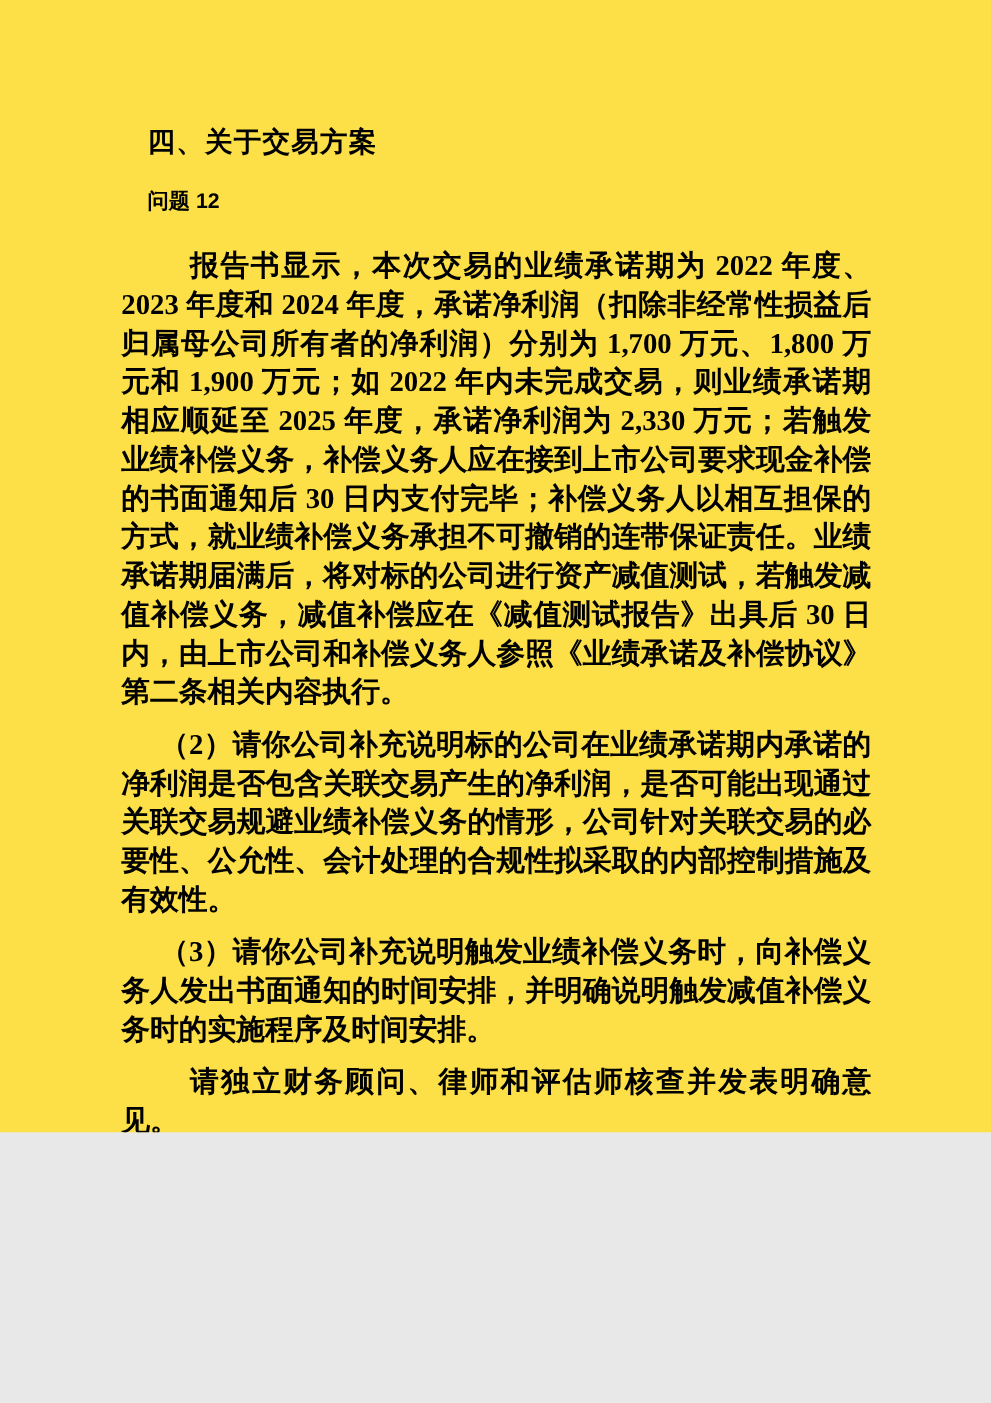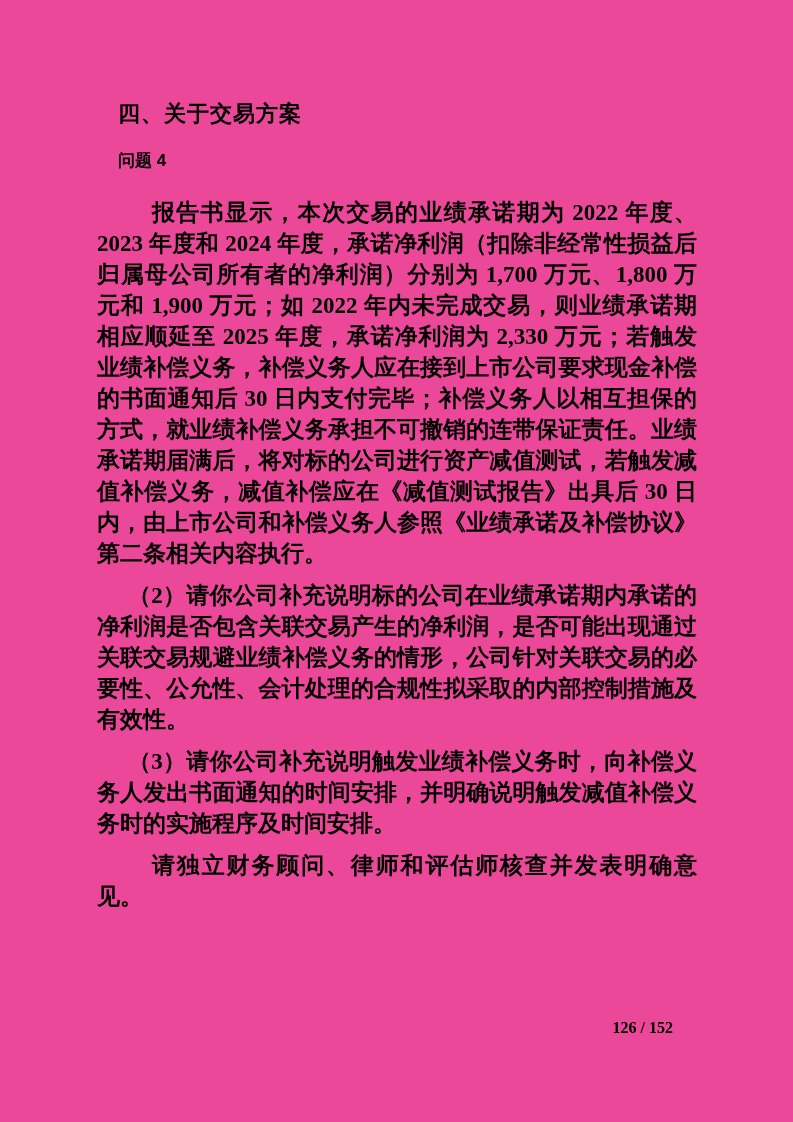--- a/index.html
+++ b/index.html
@@ -3,23 +3,23 @@
 <meta charset="utf-8">
 <style>
   html, body {
     margin: 0;
     padding: 0;
     background: #e8e8e8;
   }
   .page {
     position: relative;
     width: 793px;
-    height: 1122px;
+    height: 906px;
     margin: 0 auto;
-    background: #ec4899;
+    background: #fde047;
     color: #000000;
     box-sizing: border-box;
     padding: 97px 96px 0 97px;
     overflow: hidden;
     font-family: "Liberation Serif", "DejaVu Serif", serif;
   }
   .section-heading {
     font-family: "Liberation Sans", "DejaVu Sans", sans-serif;
     font-size: 22px;
     font-weight: bold;
@@ -61,21 +61,21 @@
     line-height: 16px;
   }
 </style>
 </head>
 <body>
 
 <div class="page">
 
   <h1 class="section-heading">四、关于交易方案</h1>
 
-  <h2 class="question-label">问题 4</h2>
+  <h2 class="question-label">问题 12</h2>
 
   <p class="para">报告书显示，本次交易的业绩承诺期为 2022 年度、2023 年度和 2024 年度，承诺净利润（扣除非经常性损益后归属母公司所有者的净利润）分别为 1,700 万元、1,800 万元和 1,900 万元；如 2022 年内未完成交易，则业绩承诺期相应顺延至 2025 年度，承诺净利润为 2,330 万元；若触发业绩补偿义务，补偿义务人应在接到上市公司要求现金补偿的书面通知后 30 日内支付完毕；补偿义务人以相互担保的方式，就业绩补偿义务承担不可撤销的连带保证责任。业绩承诺期届满后，将对标的公司进行资产减值测试，若触发减值补偿义务，减值补偿应在《减值测试报告》出具后 30 日内，由上市公司和补偿义务人参照《业绩承诺及补偿协议》第二条相关内容执行。</p>
 
 
   <p class="para q">（2）请你公司补充说明标的公司在业绩承诺期内承诺的净利润是否包含关联交易产生的净利润，是否可能出现通过关联交易规避业绩补偿义务的情形，公司针对关联交易的必要性、公允性、会计处理的合规性拟采取的内部控制措施及有效性。</p>
 
   <p class="para q">（3）请你公司补充说明触发业绩补偿义务时，向补偿义务人发出书面通知的时间安排，并明确说明触发减值补偿义务时的实施程序及时间安排。</p>
 
 
   <p class="para tight">请独立财务顾问、律师和评估师核查并发表明确意见。</p>

